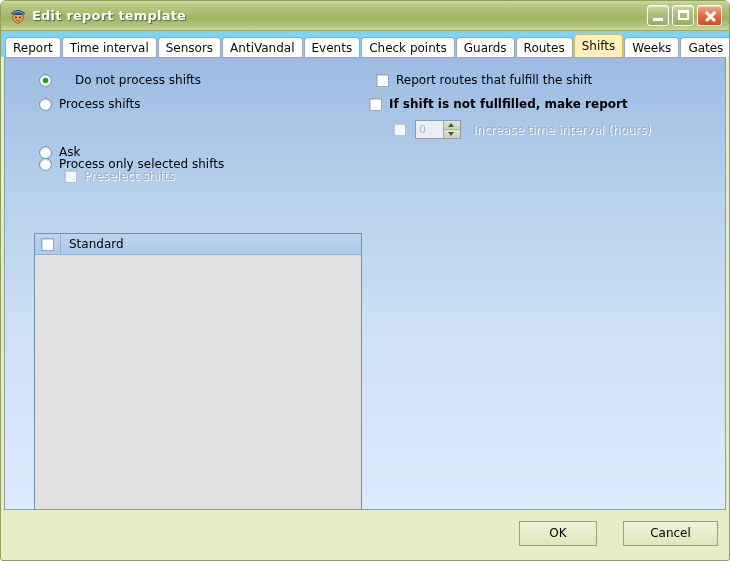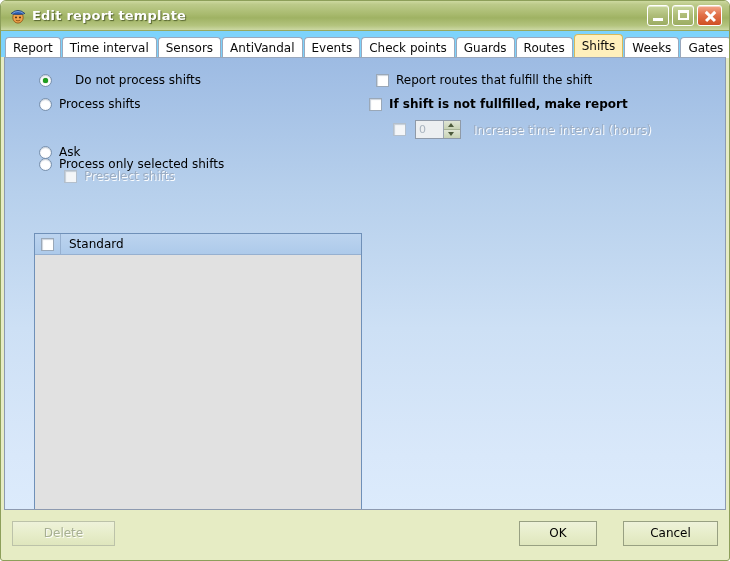--- a/index.html
+++ b/index.html
@@ -420,18 +420,17 @@
         <span class="checkbox"></span>
         <span class="list-divider"></span>
         <span class="list-header-label">Standard</span>
       </div>
       <div class="list-body"></div>
     </div>
 
   </div>
 
   <div class="buttonbar">
-    <div class="btn btn-delete disabled">Delete</div>
     <div class="btn btn-ok">OK</div>
     <div class="btn btn-cancel">Cancel</div>
   </div>
 
 </div>
 
 </body></html>

